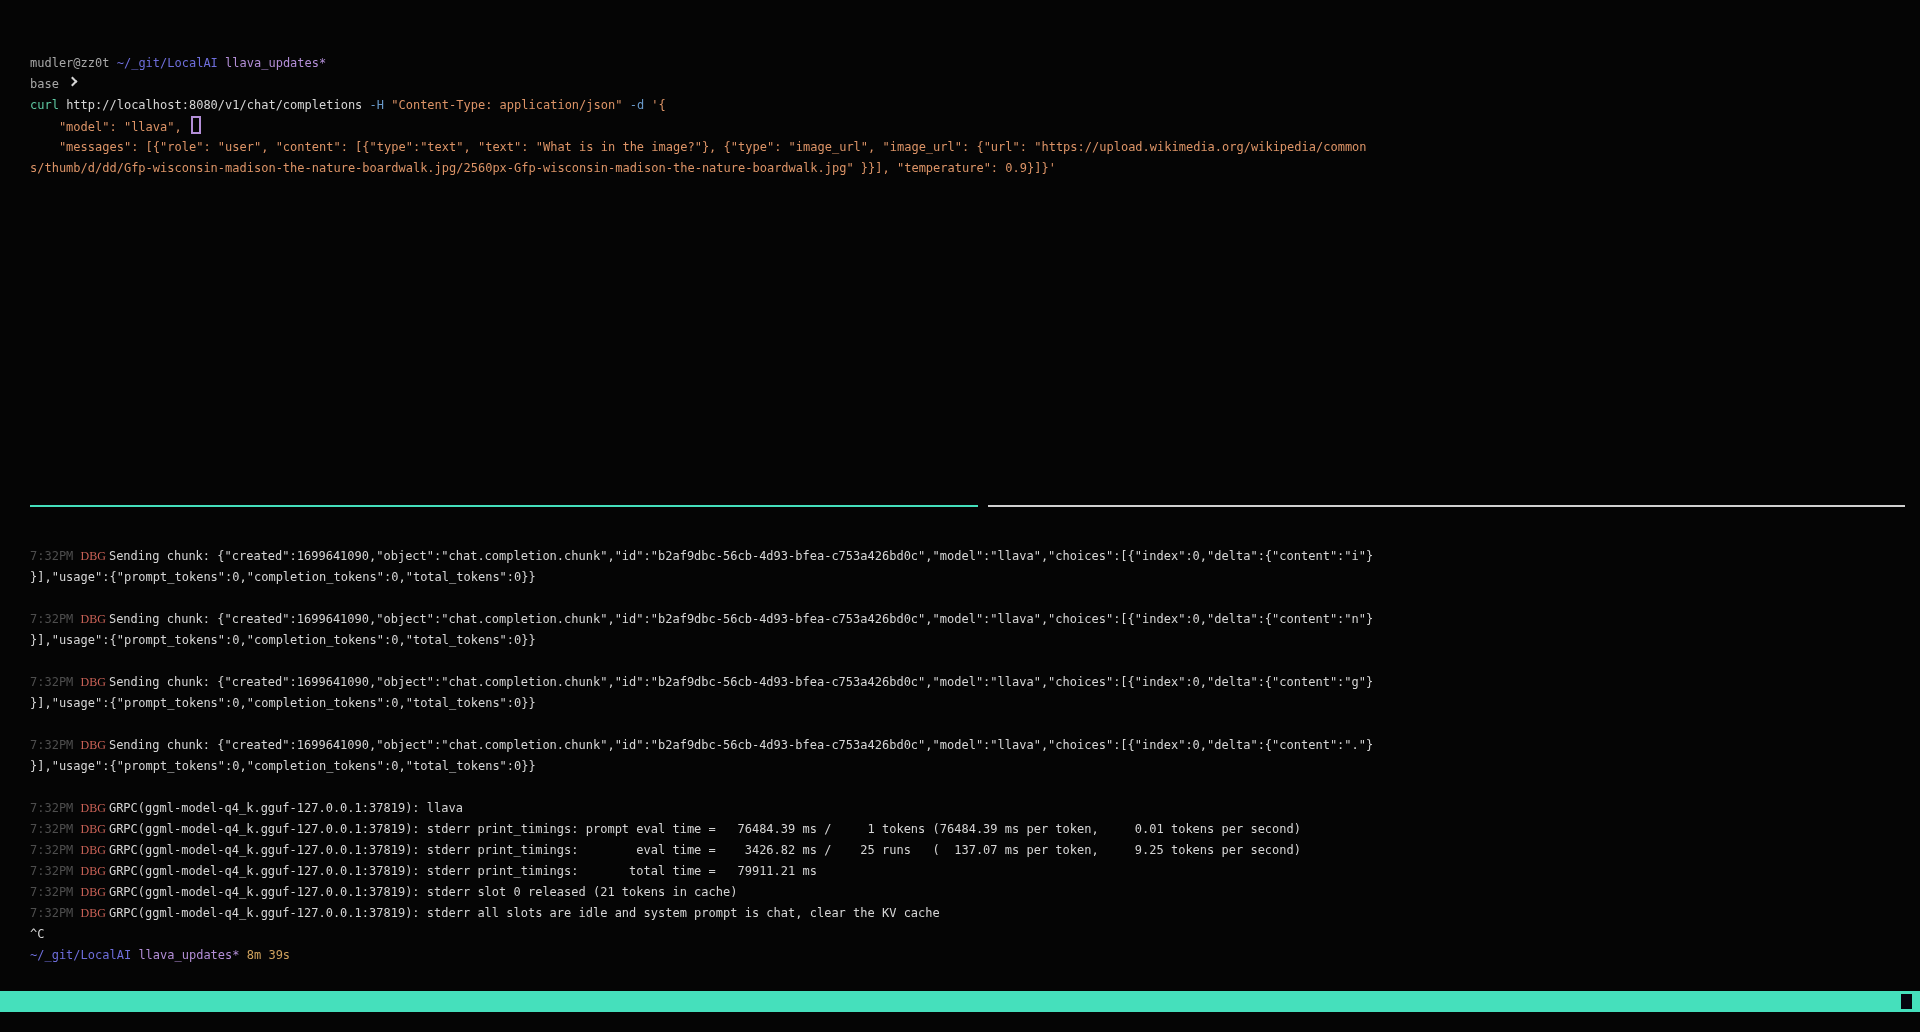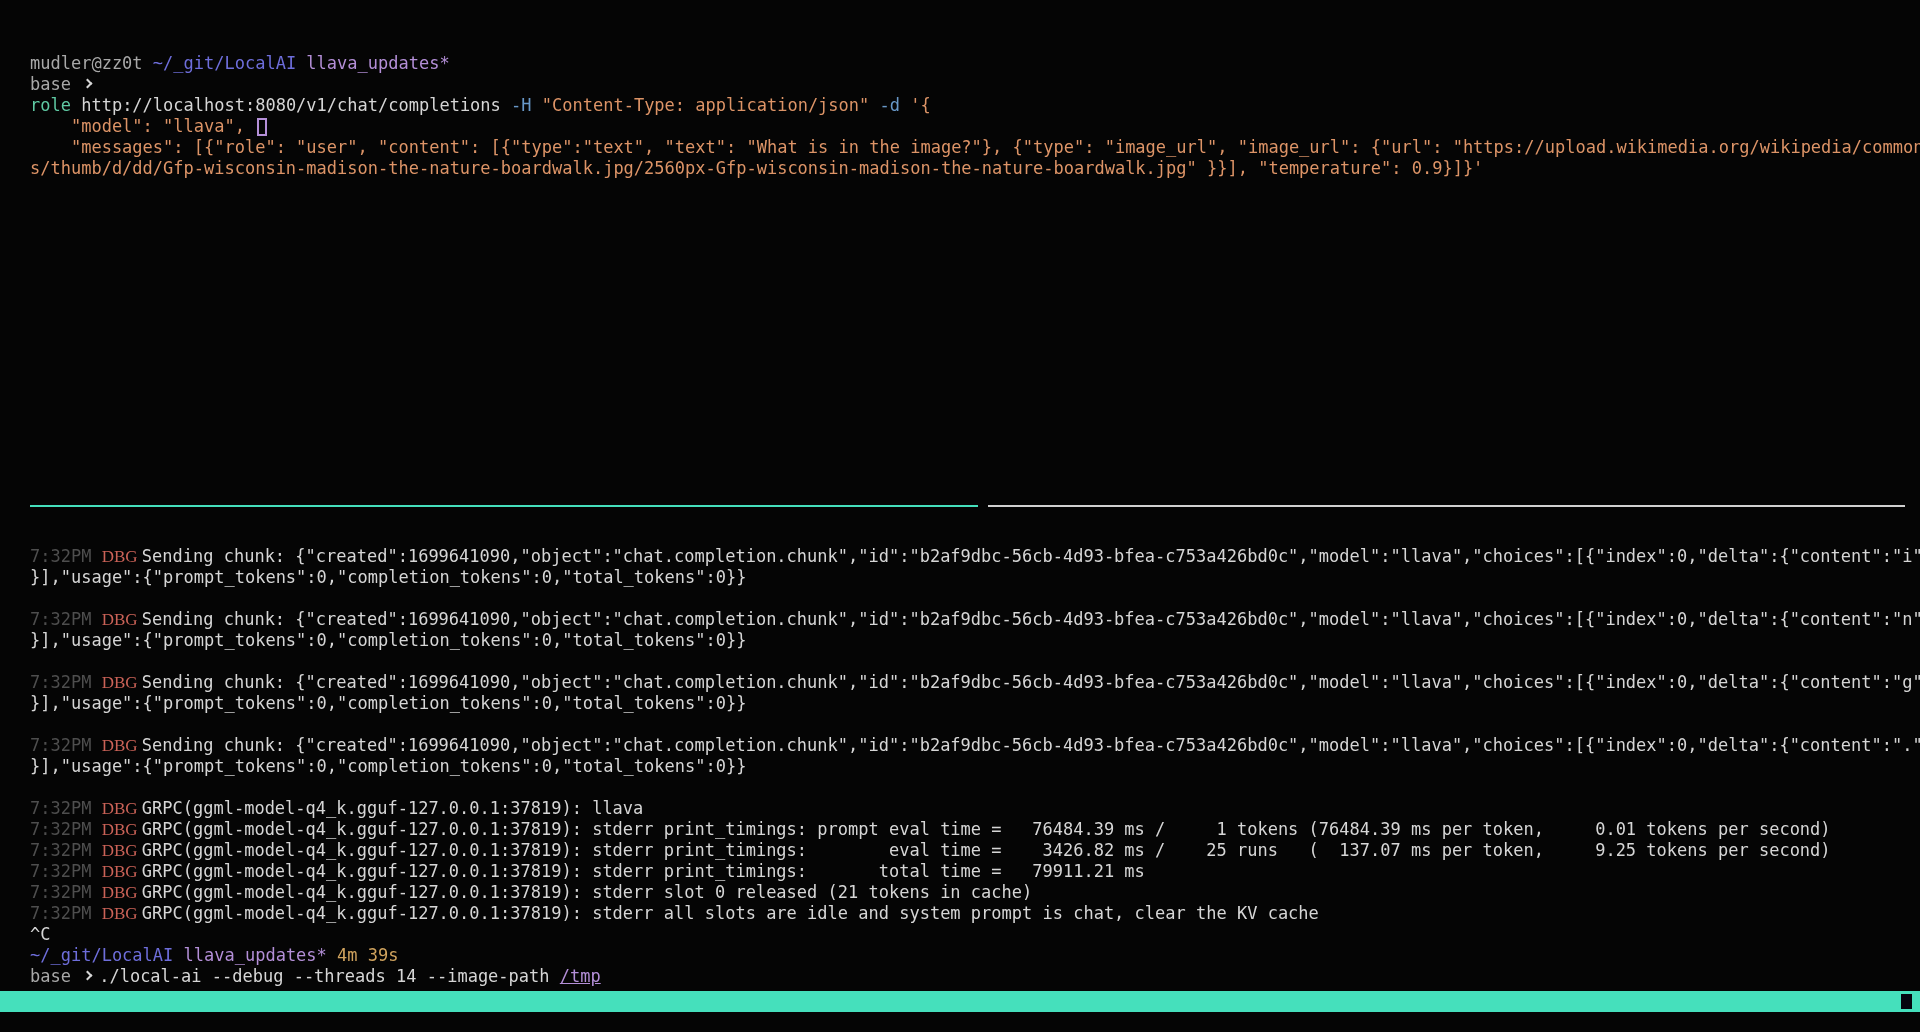--- a/index.html
+++ b/index.html
@@ -1,21 +1,21 @@
 <!DOCTYPE html>
 <html style="--background: #050505; --foreground: #d6d6d6; --gray: #a8a8a8; --dim: #4e4e4e; --path-blue: #6e6edb; --purple: #b48fd8; --green: #5fc9a3; --flag-blue: #6898c8; --orange: #dd9467; --red: #ca6257; --yellow: #d0a35e; --divider-teal: #45e0bc; --divider-white: #d0d0d0; --cursor-outline: #b48fd8; --statusbar-bg: #45e0bc; --statusbar-fg: #0a3540;"><head>
 <meta charset="utf-8">
 <style>
   * { margin:0; padding:0; box-sizing:border-box; }
   html,body { background:#000; }
   .screen {
     position:relative; width:1920px; height:1032px; overflow:hidden;
     background:var(--background,#050505);
     font-family:"DejaVu Sans Mono","Liberation Mono",monospace;
-    font-size:17px; line-height:21px;
+    font-size:12px; line-height:21px;
   }
   .term { position:absolute; top:53px; left:30px; right:0; }
   .tline { white-space:pre; height:21px; overflow:hidden; }
   .tgap  { width:100%; }
   .seg-fg     { color:var(--foreground,#d6d6d6); }
   .seg-gray   { color:var(--gray,#a8a8a8); }
   .seg-dim    { color:var(--dim,#4e4e4e); }
   .seg-path   { color:var(--path-blue,#6e6edb); }
   .seg-purple { color:var(--purple,#b48fd8); }
   .seg-green  { color:var(--green,#5fc9a3); }
@@ -50,21 +50,21 @@
     background:#05050f;
   }
 </style>
 </head>
 <body>
 
 <div class="screen">
   <div class="term">
       <div class="tline"><span class="seg-gray">mudler@zz0t </span><span class="seg-path">~/_git/LocalAI </span><span class="seg-purple">llava_updates*</span></div>
       <div class="tline"><span class="seg-gray">base </span><span class="chevron-glyph"></span></div>
-      <div class="tline"><span class="seg-green">role </span><span class="seg-fg">http://localhost:8080/v1/chat/completions </span><span class="seg-flag">-H </span><span class="seg-orange">"Content-Type: application/json" </span><span class="seg-flag">-d </span><span class="seg-orange">'{</span></div>
+      <div class="tline"><span class="seg-green">curl </span><span class="seg-fg">http://localhost:8080/v1/chat/completions </span><span class="seg-flag">-H </span><span class="seg-orange">"Content-Type: application/json" </span><span class="seg-flag">-d </span><span class="seg-orange">'{</span></div>
       <div class="tline"><span class="seg-orange">    "model": "llava", </span><span class="seg-cursor"></span></div>
       <div class="tline"><span class="seg-orange">    "messages": [{"role": "user", "content": [{"type":"text", "text": "What is in the image?"}, {"type": "image_url", "image_url": {"url": "https://upload.wikimedia.org/wikipedia/common</span></div>
       <div class="tline"><span class="seg-orange">s/thumb/d/dd/Gfp-wisconsin-madison-the-nature-boardwalk.jpg/2560px-Gfp-wisconsin-madison-the-nature-boardwalk.jpg" }}], "temperature": 0.9}]}'</span></div>
       <div class="tgap" style="height: 326px;"></div>
       <div class="divider-row">
         <span class="div-teal"></span>
         <span class="div-gap"></span>
         <span class="div-white"></span>
       </div>
       <div class="tgap" style="height: 39px;"></div>
@@ -80,21 +80,20 @@
       <div class="tline"><span class="seg-dim">7:32PM </span><span class="seg-red">DBG </span><span class="seg-fg">Sending chunk: {"created":1699641090,"object":"chat.completion.chunk","id":"b2af9dbc-56cb-4d93-bfea-c753a426bd0c","model":"llava","choices":[{"index":0,"delta":{"content":"."}</span></div>
       <div class="tline"><span class="seg-fg">}],"usage":{"prompt_tokens":0,"completion_tokens":0,"total_tokens":0}}</span></div>
       <div class="tline">&nbsp;</div>
       <div class="tline"><span class="seg-dim">7:32PM </span><span class="seg-red">DBG </span><span class="seg-fg">GRPC(ggml-model-q4_k.gguf-127.0.0.1:37819): llava </span></div>
       <div class="tline"><span class="seg-dim">7:32PM </span><span class="seg-red">DBG </span><span class="seg-fg">GRPC(ggml-model-q4_k.gguf-127.0.0.1:37819): stderr print_timings: prompt eval time =   76484.39 ms /     1 tokens (76484.39 ms per token,     0.01 tokens per second)</span></div>
       <div class="tline"><span class="seg-dim">7:32PM </span><span class="seg-red">DBG </span><span class="seg-fg">GRPC(ggml-model-q4_k.gguf-127.0.0.1:37819): stderr print_timings:        eval time =    3426.82 ms /    25 runs   (  137.07 ms per token,     9.25 tokens per second)</span></div>
       <div class="tline"><span class="seg-dim">7:32PM </span><span class="seg-red">DBG </span><span class="seg-fg">GRPC(ggml-model-q4_k.gguf-127.0.0.1:37819): stderr print_timings:       total time =   79911.21 ms</span></div>
       <div class="tline"><span class="seg-dim">7:32PM </span><span class="seg-red">DBG </span><span class="seg-fg">GRPC(ggml-model-q4_k.gguf-127.0.0.1:37819): stderr slot 0 released (21 tokens in cache)</span></div>
       <div class="tline"><span class="seg-dim">7:32PM </span><span class="seg-red">DBG </span><span class="seg-fg">GRPC(ggml-model-q4_k.gguf-127.0.0.1:37819): stderr all slots are idle and system prompt is chat, clear the KV cache</span></div>
       <div class="tline"><span class="seg-fg">^C</span></div>
-      <div class="tline"><span class="seg-path">~/_git/LocalAI </span><span class="seg-purple">llava_updates* </span><span class="seg-yellow">4m 39s</span></div>
-      <div class="tline"><span class="seg-gray">base </span><span class="chevron-glyph"></span><span class="seg-fg">./local-ai --debug --threads 14 --image-path </span><span class="seg-link">/tmp</span></div>
+      <div class="tline"><span class="seg-path">~/_git/LocalAI </span><span class="seg-purple">llava_updates* </span><span class="seg-yellow">8m 39s</span></div>
     </div>
 
   <div class="statusbar">
     
   </div>
   <div class="statusbar-endblock"></div>
 </div>
 
 </body></html>

